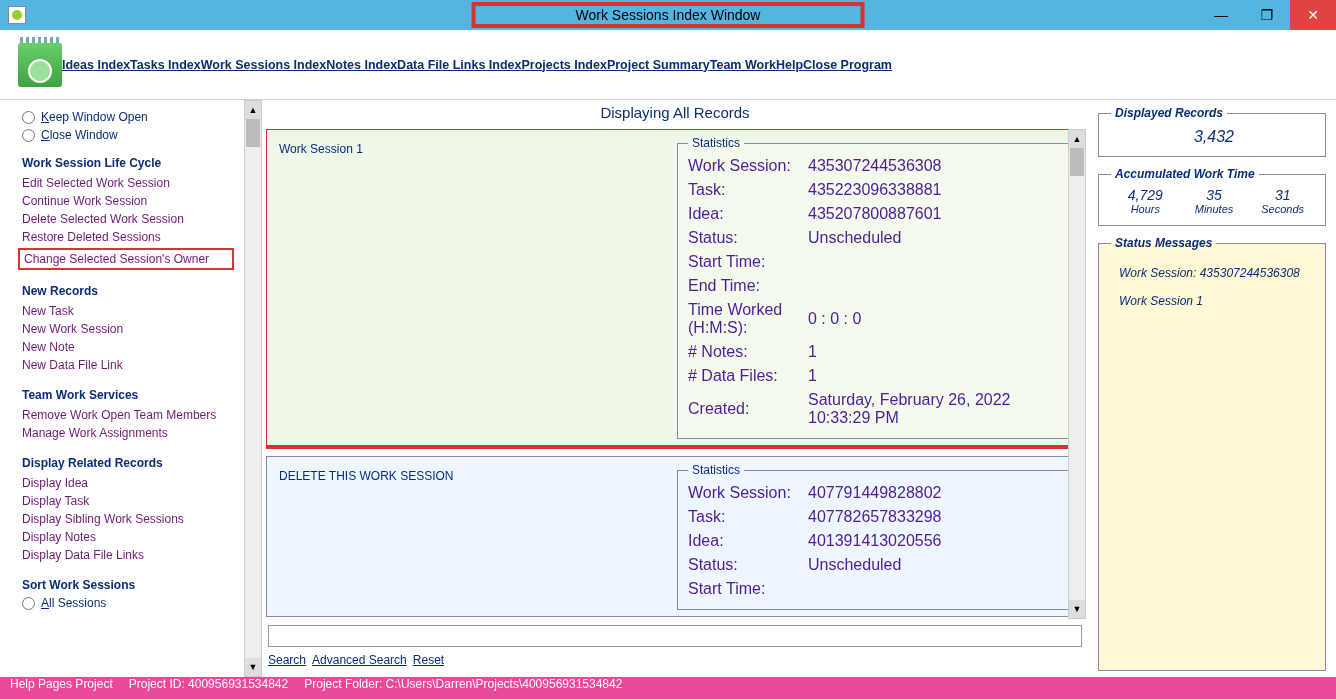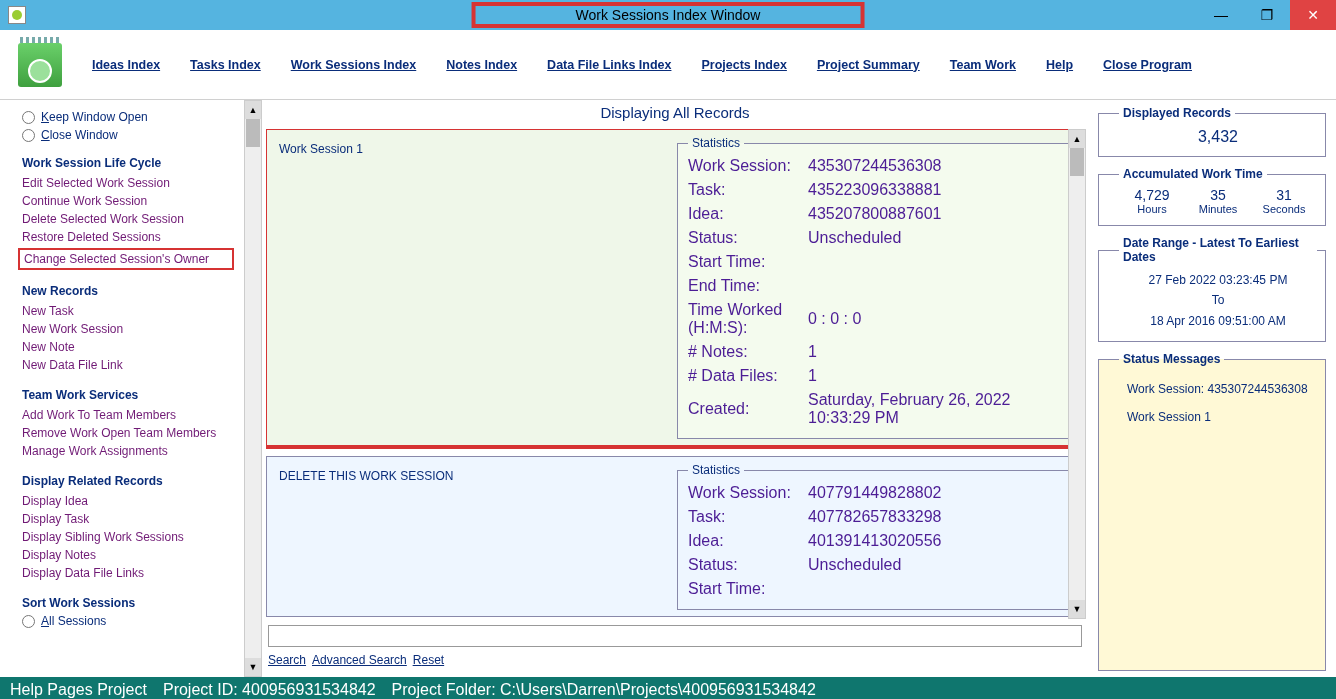--- a/index.html
+++ b/index.html
@@ -9,21 +9,21 @@
   .titlebar { height: 30px; background: #55b4e0; display: flex; align-items: center; position: relative; }
   .titlebar .app-icon { width: 18px; height: 18px; margin-left: 8px; background: #fff; border: 1px solid #888; display:flex; align-items:center; justify-content:center;}
   .titlebar .app-icon::after { content:""; width:10px; height:10px; background:#9acd32; border-radius:50%; }
   .titlebar .title-wrap { position:absolute; left:50%; transform:translateX(-50%); }
   .titlebar .title { border: 4px solid #d63333; padding: 1px 100px; font-size: 14px; color: #000; text-align: right; }
   .winctrls { margin-left:auto; display:flex; height:100%; }
   .winctrls .btn { width: 46px; display:flex; align-items:center; justify-content:center; font-size:14px; }
   .winctrls .btn.close { background:#e04343; color:#fff; }
 
   
-  .menubar { height: 70px; background:#fff; display:flex; align-items:center; gap: 30px; padding: 0 18px; border-bottom: 1px solid #d0d0d0; }
+  .menubar { height: 70px; background:#fff; display:flex; align-items:center; padding: 0 18px; border-bottom: 1px solid #d0d0d0; }
   .menubar .calicon { width: 44px; height: 44px; background: linear-gradient(#6ad06a,#3fa03f); border-radius: 3px; position:relative; }
   .menubar .calicon::before { content:""; position:absolute; top:-6px; left:2px; right:2px; height:6px; background: repeating-linear-gradient(90deg,#7aa 0 3px,transparent 3px 6px); }
   .menubar .calicon::after { content:""; position:absolute; top:16px; left:10px; width:20px; height:20px; border-radius:50%; background:#9be09b; border:2px solid #fff; }
   .menubar a { color:#0a2d7a; text-decoration: underline; font-weight:bold; font-size:12.5px; cursor:pointer; }
 
   
   .main { display:flex; height: calc(699px - 30px - 70px - 22px); }
   
   
   .sidebar { width: 244px; padding: 10px 14px 8px 22px; overflow:hidden; background: #fff; }
@@ -64,34 +64,34 @@
 
   
   .searchrow { padding: 6px 2px 0 2px; }
   .searchrow input { width:100%; height:22px; border:1px solid #999; background:#fff; padding:0 4px;}
   .searchlinks { padding: 6px 2px; display:flex; gap: 6px; }
   .searchlinks a { color:#0a2d7a; text-decoration: underline; cursor:pointer;}
   .searchlinks a::first-letter { text-decoration: underline; }
 
   
   .rightcol { width: 244px; padding: 6px 10px 6px 6px; display:flex; flex-direction:column; gap:10px;}
-  .rightcol fieldset { border:1px solid #88a; padding: 6px 8px 10px 20px;}
+  .rightcol fieldset { border:1px solid #88a; padding: 6px 8px 10px 12px; font-style: italic;}
   .rightcol fieldset legend { color:#0a2d7a; padding: 0 4px; font-size:12px; font-weight:bold;}
   .rightcol .big { text-align:center; color:#0a2d7a; font-size:16px; padding-top:2px;}
   .threecol { display:flex; justify-content:center; text-align:center;}
   .threecol div { flex:1; }
   .threecol .num { color:#0a2d7a; font-size:14px;}
   .threecol .cap { color:#0a2d7a; font-size:11px;}
   .drng { text-align:center; color:#0a2d7a; line-height:1.7;}
   .statusbox { flex:1; background:#fff9d6; }
   .statusmsg { padding: 10px 8px; color:#0a2d7a; }
   .statusmsg div { margin-bottom: 14px;}
 
   
-  .footer { height:22px; background:#0f766e; color:#fff; display:flex; align-items:flex-end; gap:16px; padding: 0 10px; font-size:16px;}
+  .footer { height:22px; background:#ec4899; color:#fff; display:flex; align-items:flex-start; gap:16px; padding: 0 10px; font-size:12px;}
 </style>
 </head>
 <body>
 
 <div class="titlebar">
   <div class="app-icon"></div>
   <div class="title-wrap">
     <div class="title">Work Sessions Index Window</div>
   </div>
   <div class="winctrls">
@@ -134,21 +134,20 @@
     <div class="item">Restore Deleted Sessions</div>
     <div class="item hl">Change Selected Session's Owner</div>
 
     <div class="heading">New Records</div>
     <div class="item">New Task</div>
     <div class="item">New Work Session</div>
     <div class="item">New Note</div>
     <div class="item">New Data File Link</div>
 
     <div class="heading">Team Work Services</div>
-    <div class="item">Add Work To Team Members</div>
     <div class="item">Remove Work Open Team Members</div>
     <div class="item">Manage Work Assignments</div>
 
     <div class="heading">Display Related Records</div>
     <div class="item">Display Idea</div>
     <div class="item">Display Task</div>
     <div class="item">Display Sibling Work Sessions</div>
     <div class="item">Display Notes</div>
     <div class="item">Display Data File Links</div>
 
@@ -290,28 +289,20 @@
             <div class="num">35</div>
             <div class="cap">Minutes</div>
           </div>
         <div>
             <div class="num">31</div>
             <div class="cap">Seconds</div>
           </div>
       </div>
     </fieldset>
 
-    <fieldset>
-      <legend>Date Range - Latest To Earliest Dates</legend>
-      <div class="drng">
-        <div>27 Feb 2022  03:23:45 PM</div>
-        <div>To</div>
-        <div>18 Apr 2016  09:51:00 AM</div>
-      </div>
-    </fieldset>
 
     <fieldset class="statusbox">
       <legend>Status Messages</legend>
       <div class="statusmsg">
         <div>Work Session: 435307244536308</div>
         <div>Work Session 1</div>
       </div>
     </fieldset>
   </div>
 

